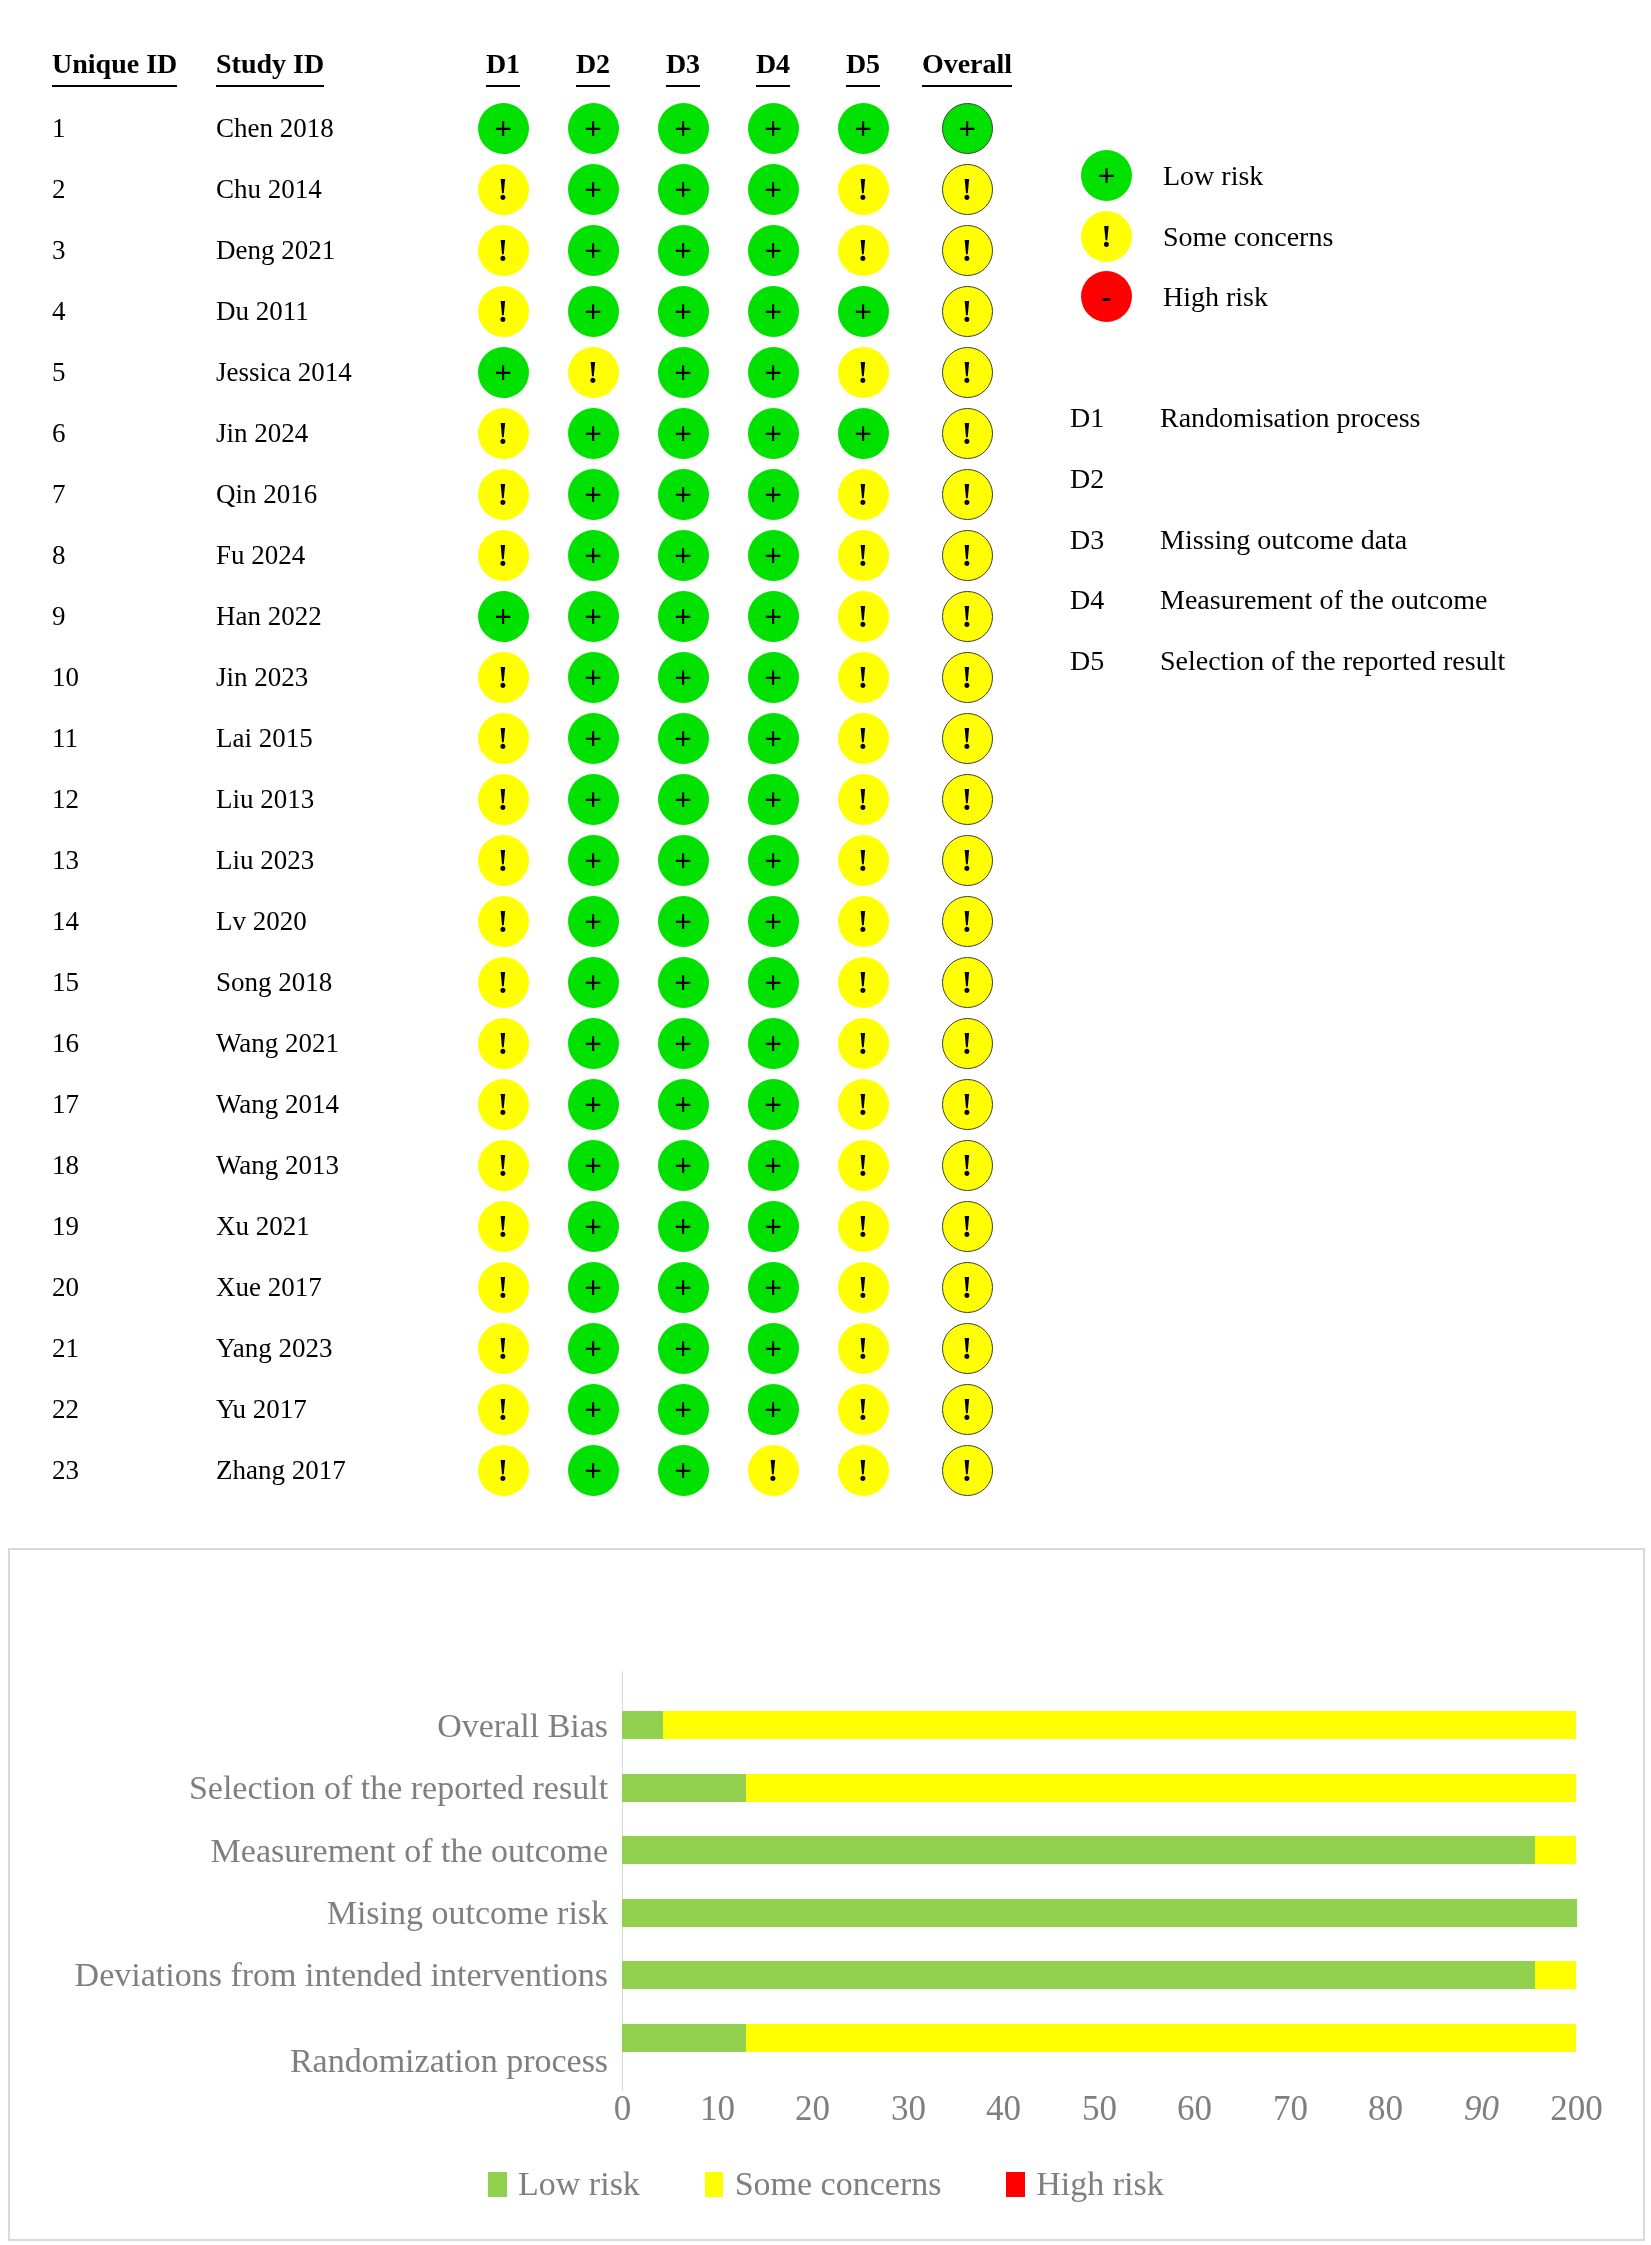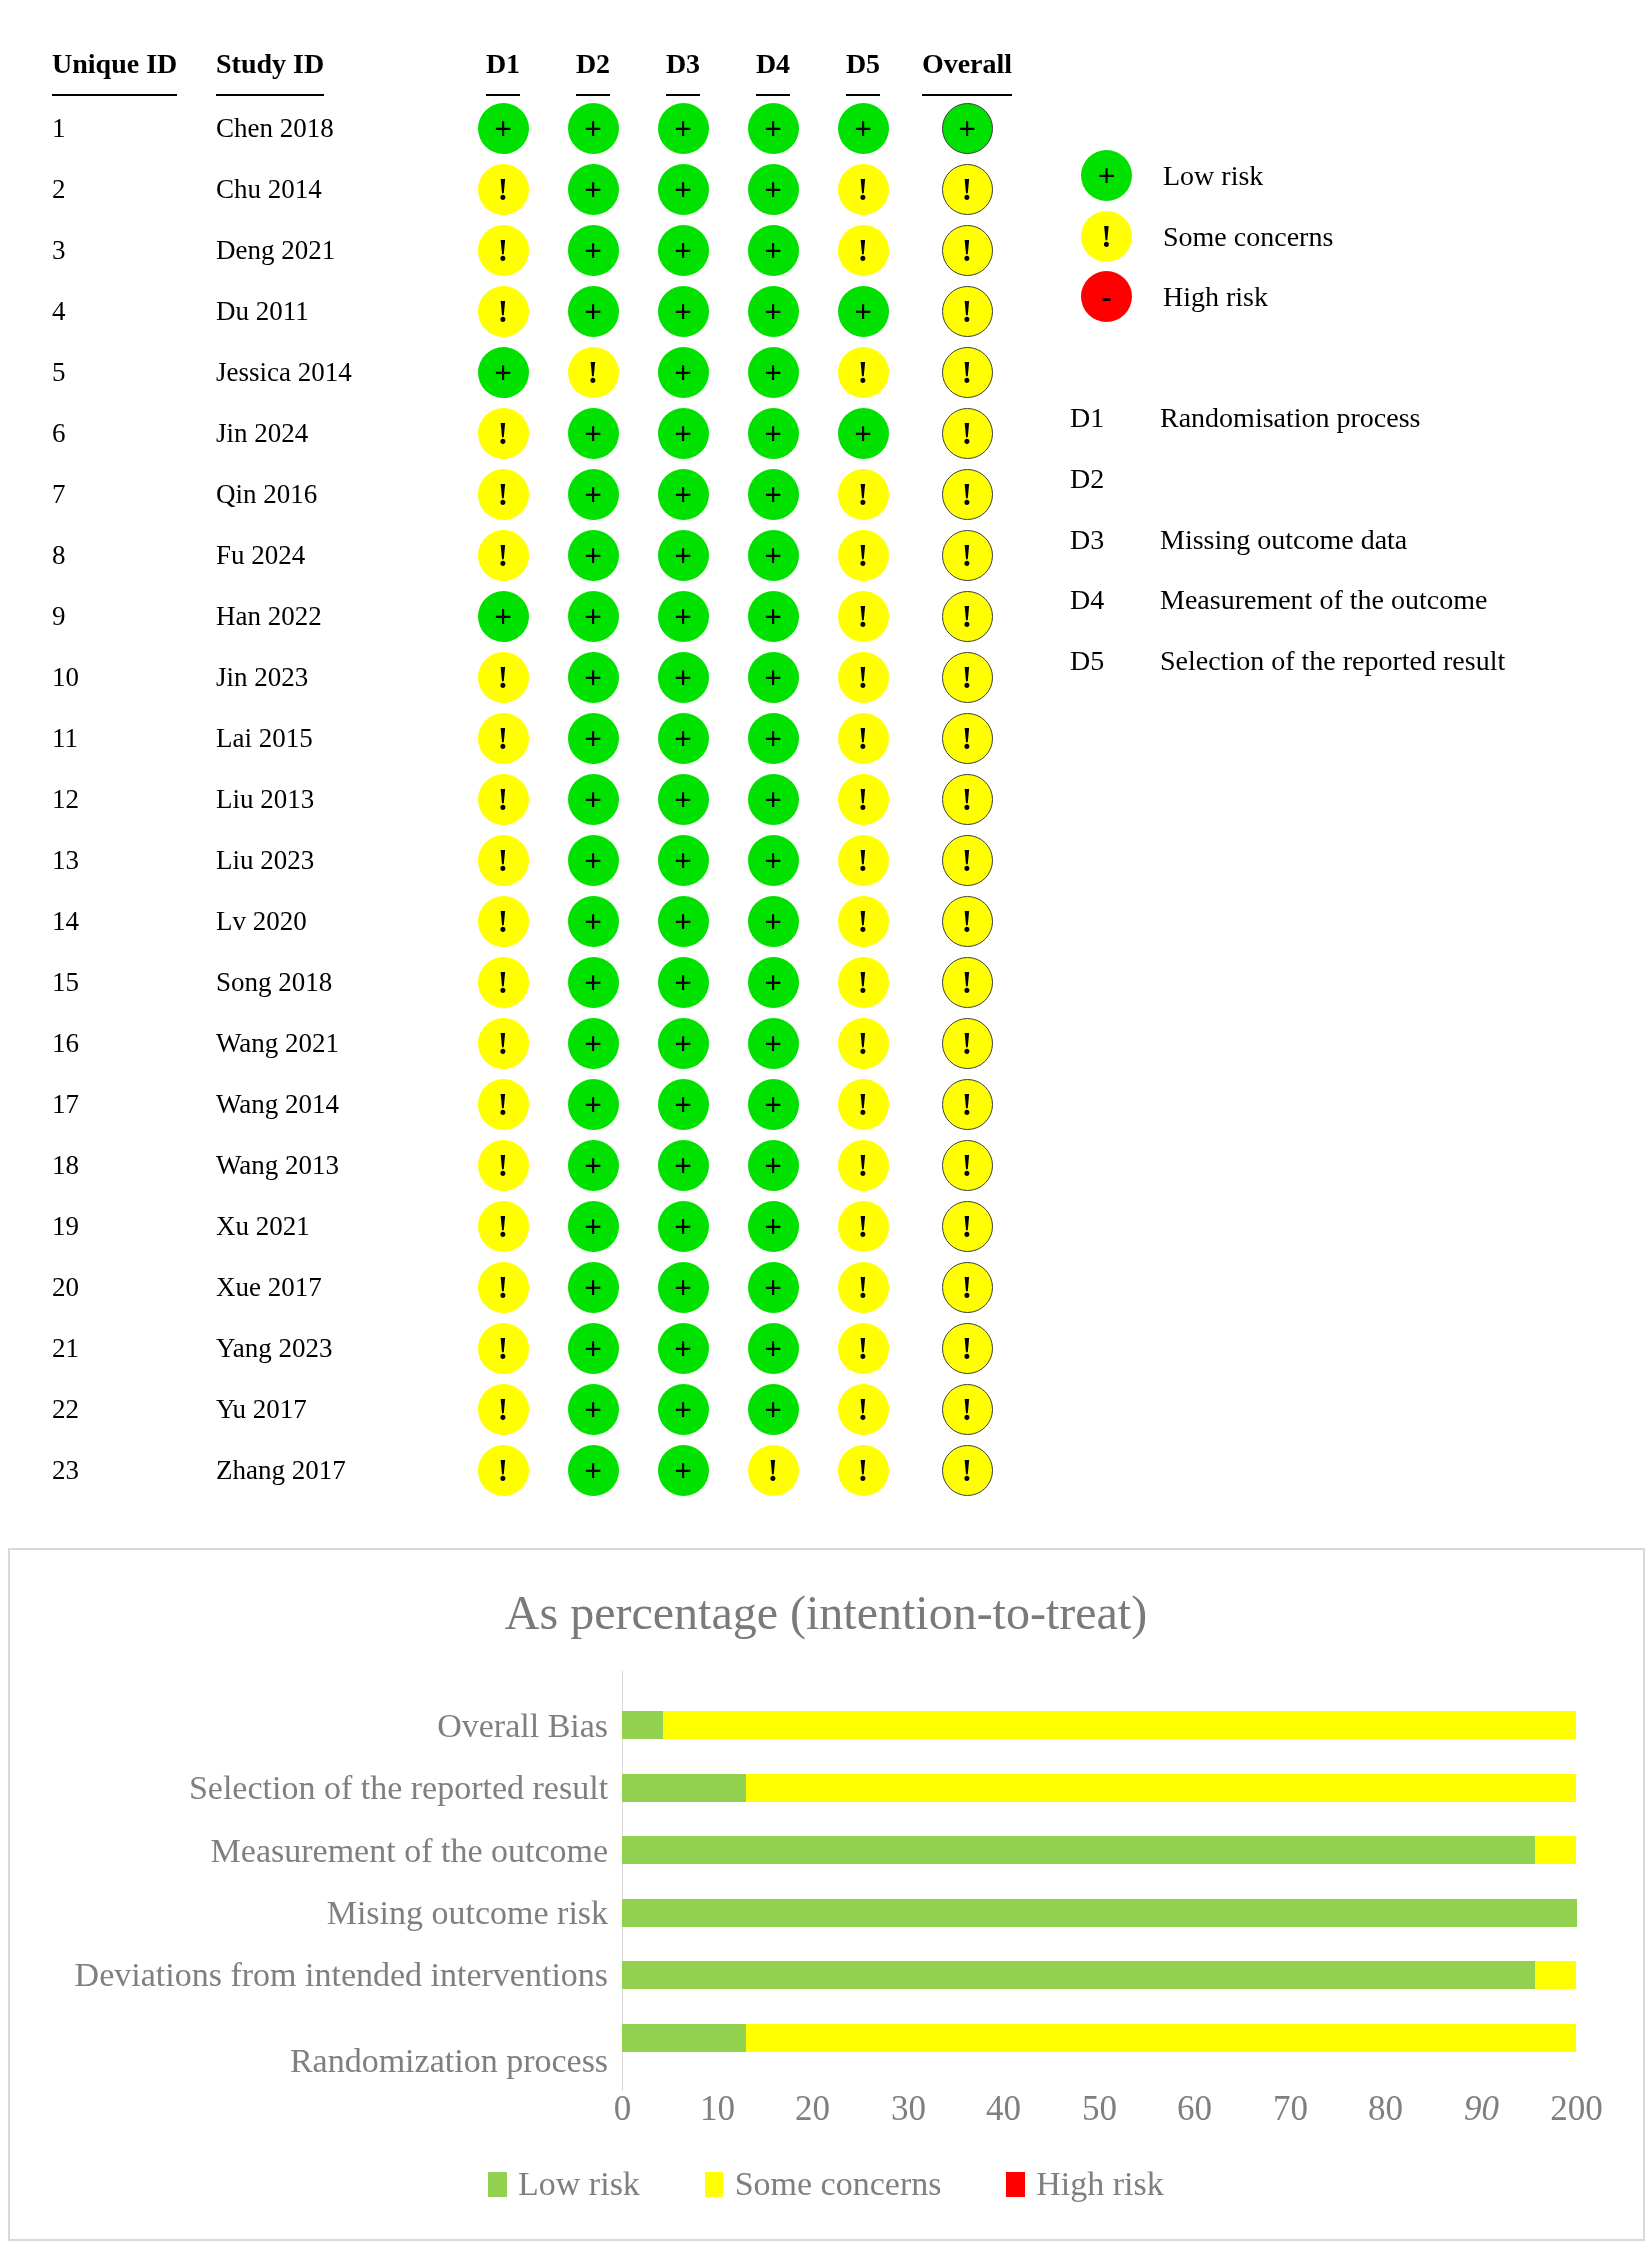--- a/index.html
+++ b/index.html
@@ -5,21 +5,21 @@
   * { margin:0; padding:0; box-sizing:border-box; }
   html,body { background:#fff; }
   body { font-family:"Liberation Serif", serif; }
   .canvas { position:relative; width:1652px; height:2246px; background:#fff; overflow:hidden; }
 
   
   .rob { position:absolute; left:0; top:48px; width:1044px; }
   .rob-grid { display:grid; grid-template-columns:164px 242px 90px 90px 90px 90px 90px 118px; margin-left:52px; align-items:center; }
   .rob-header { height:50px; align-items:start; }
   .hcell { font-weight:bold; font-size:28px; color:#000; }
-  .hu { display:inline-block; border-bottom:2.8px solid #000; padding-bottom:14px; }
+  .hu { display:inline-block; border-bottom:2.8px solid #000; padding-bottom:5px; }
   .hc { justify-self:center; }
   .rob-row { height:61px; }
   .idcell { font-size:27px; color:#000; }
   .studycell { font-size:27px; color:#000; }
   .circle { width:51px; height:51px; border-radius:50%; display:flex; align-items:center; justify-content:center;
             font-weight:bold; font-size:31px; color:#000; justify-self:center; line-height:1; }
   .circle.outlined { border:1.9px solid #3d3d3d; }
 
   
   .risk-item { position:absolute; left:1081px; display:flex; align-items:center; }
@@ -326,21 +326,20 @@
         <div class="domain-code">D4</div>
         <div class="domain-label">Measurement of the outcome</div>
       </div>
       <div class="domain-item" style="top: 635px;">
         <div class="domain-code">D5</div>
         <div class="domain-label">Selection of the reported result</div>
       </div>
     </div>
 
   <section class="chart-box">
-    <div class="chart-title">As percentage (intention-to-treat)</div>
     <div class="axis-line"></div>
     <div>
         <div class="cat-label" style="top: 157px;">Overall Bias</div>
         <div class="bar" style="left: 612px; top: 161px; width: 955px;">
           <div class="seg" style="width: 4.35%; background: rgb(146, 208, 80);"></div>
           <div class="seg" style="width: 95.65%; background: rgb(255, 255, 0);"></div>
         </div>
         <div class="cat-label" style="top: 219px;">Selection of the reported result</div>
         <div class="bar" style="left: 612px; top: 224px; width: 955px;">
           <div class="seg" style="width: 13.04%; background: rgb(146, 208, 80);"></div>

